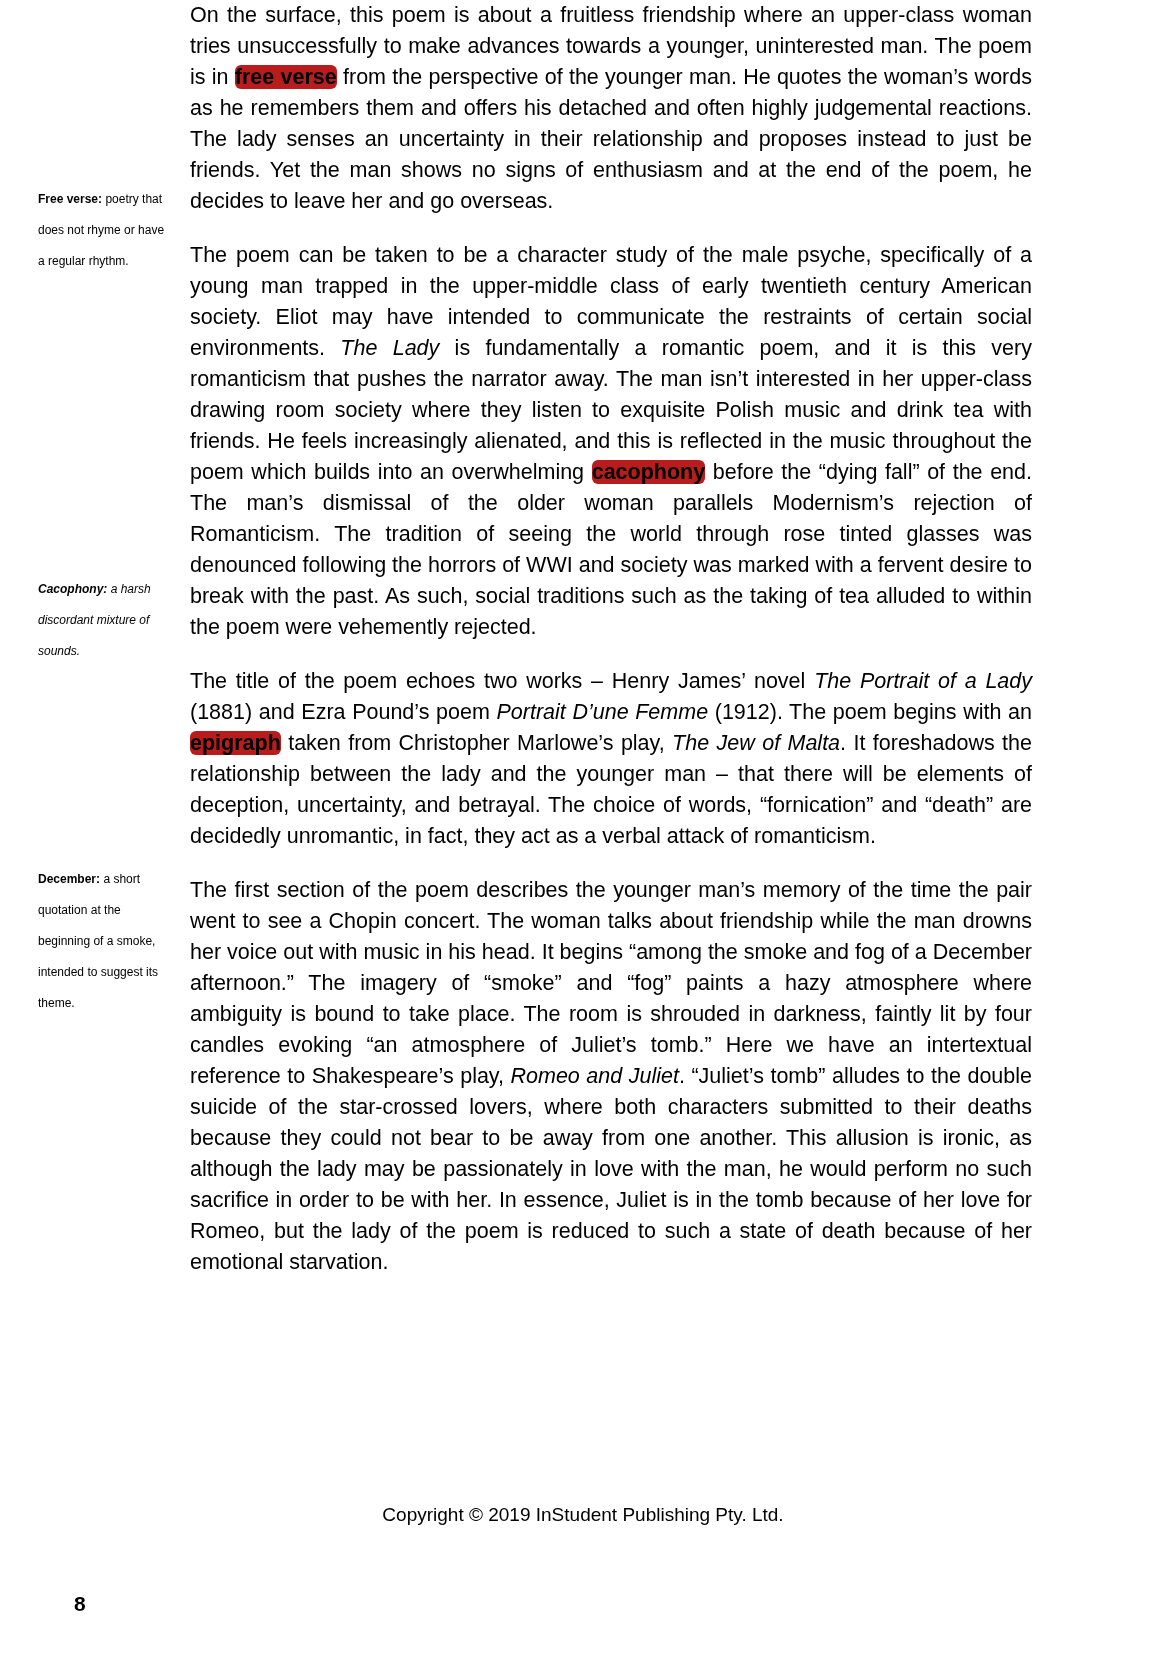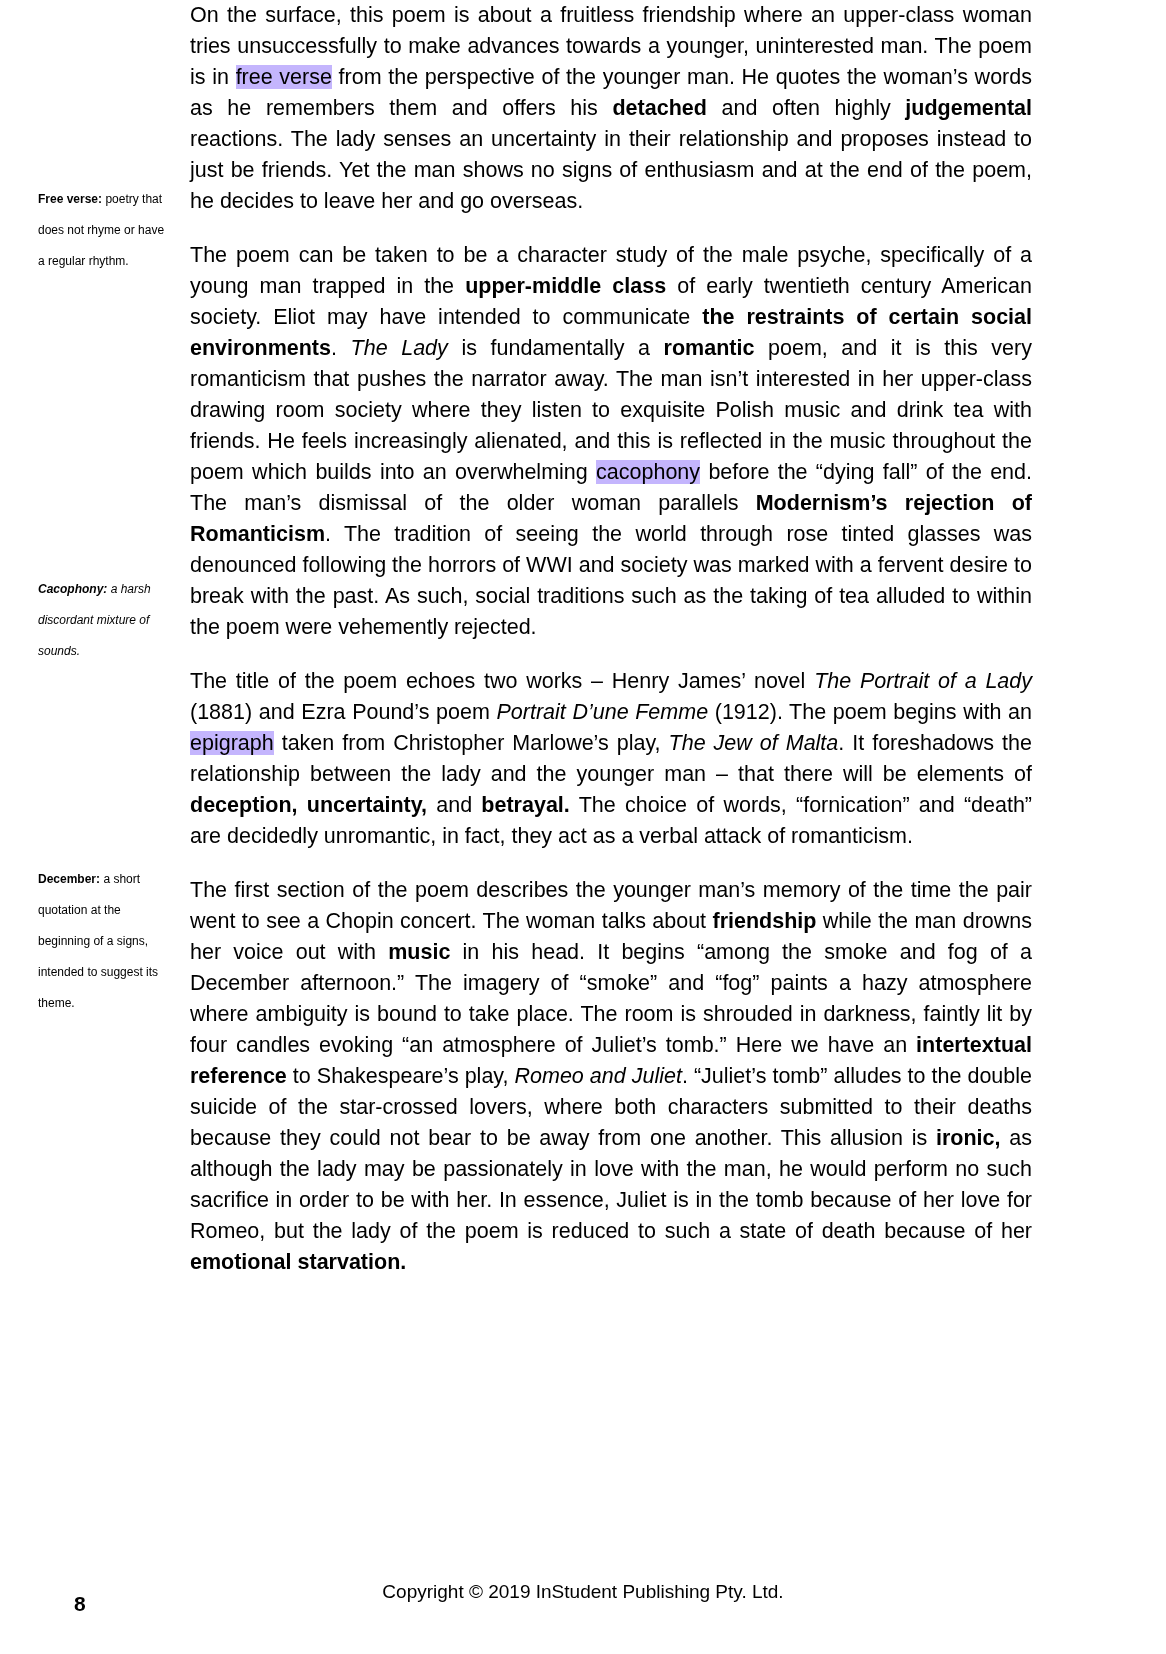--- a/index.html
+++ b/index.html
@@ -50,57 +50,57 @@
   }
   p.body-para {
     font-size: 21.5px;
     line-height: 31px;
     text-align: justify;
     margin: 0 0 23px 0;
     hyphens: auto;
     -webkit-hyphens: auto;
   }
   .seg-n  { }
-  .seg-b  { font-weight: bold; }
+  .seg-b  { font-weight: normal; }
   .seg-i  { font-style: italic; margin-top: 24px; }
-  .seg-hl { font-weight: normal; background: #c4b5fd; box-decoration-break: clone; }
+  .seg-hl { font-weight: bold; background: #b91c1c; box-decoration-break: clone; border-radius: 6px; }
   
   .page-number {
     position: absolute;
     left: 74px;
     top: 1592px;
     font-size: 21px;
     font-weight: bold;
   }
   .copyright {
     position: absolute;
     left: 0;
     width: 1166px;
-    top: 1581px;
+    top: 1504px;
     text-align: center;
     font-size: 19px;
   }
 </style>
 </head>
 <body>
 
 <div class="page">
 
   <aside>
     <div class="margin-note note-1">
       <span class="term">Free verse:</span>
       <span>poetry that does not rhyme or have a regular rhythm.</span>
     </div>
     <div class="margin-note note-2">
       <span class="term">Cacophony:</span>
       <span>a harsh discordant mixture of sounds.</span>
     </div>
     <div class="margin-note note-3">
       <span class="term">December:</span>
-      <span>a short quotation at the beginning of a signs, intended to suggest its theme.</span>
+      <span>a short quotation at the beginning of a smoke, intended to suggest its theme.</span>
     </div>
   </aside>
 
   <main class="content">
     <p class="body-para"><span class="seg-n">On the surface, this poem is about a fruitless friendship where an upper-class woman tries unsuccessfully to make advances towards a younger, uninterested man. The poem is in </span><span class="seg-hl">free verse</span><span class="seg-n"> from the perspective of the younger man. He quotes the woman’s words as he remembers them and offers his </span><span class="seg-b">detached</span><span class="seg-n"> and often highly </span><span class="seg-b">judgemental</span><span class="seg-n"> reactions. The lady senses an uncertainty in their relationship and proposes instead to just be friends. Yet the man shows no signs of enthusiasm and at the end of the poem, he decides to leave her and go overseas.</span></p>
     <p class="body-para"><span class="seg-n">The poem can be taken to be a character study of the male psyche, specifically of a young man trapped in the </span><span class="seg-b">upper-middle class</span><span class="seg-n"> of early twentieth century American society. Eliot may have intended to communicate </span><span class="seg-b">the restraints of certain social environments</span><span class="seg-n">. </span><span class="seg-i">The Lady</span><span class="seg-n"> is fundamentally a </span><span class="seg-b">romantic</span><span class="seg-n"> poem, and it is this very romanticism that pushes the narrator away. The man isn’t interested in her upper-class drawing room society where they listen to exquisite Polish music and drink tea with friends. He feels increasingly alienated, and this is reflected in the music throughout the poem which builds into an overwhelming </span><span class="seg-hl">cacophony</span><span class="seg-n"> before the “dying fall” of the end. The man’s dismissal of the older woman parallels </span><span class="seg-b">Modernism’s rejection of Romanticism</span><span class="seg-n">. The tradition of seeing the world through rose tinted glasses was denounced following the horrors of WWI and society was marked with a fervent desire to break with the past. As such, social traditions such as the taking of tea alluded to within the poem were vehemently rejected.</span></p>
     <p class="body-para"><span class="seg-n">The title of the poem echoes two works – Henry James’ novel </span><span class="seg-i">The Portrait of a Lady</span><span class="seg-n"> (1881) and Ezra Pound’s poem </span><span class="seg-i">Portrait D’une Femme</span><span class="seg-n"> (1912). The poem begins with an </span><span class="seg-hl">epigraph</span><span class="seg-n"> taken from Christopher Marlowe’s play, </span><span class="seg-i">The Jew of Malta</span><span class="seg-n">. It foreshadows the relationship between the lady and the younger man – that there will be elements of </span><span class="seg-b">deception, uncertainty,</span><span class="seg-n"> and </span><span class="seg-b">betrayal.</span><span class="seg-n"> The choice of words, “fornication” and “death” are decidedly unromantic, in fact, they act as a verbal attack of romanticism.</span></p>
     <p class="body-para"><span class="seg-n">The first section of the poem describes the younger man’s memory of the time the pair went to see a Chopin concert. The woman talks about </span><span class="seg-b">friendship</span><span class="seg-n"> while the man drowns her voice out with </span><span class="seg-b">music</span><span class="seg-n"> in his head. It begins “among the smoke and fog of a December afternoon.” The imagery of “smoke” and “fog” paints a hazy atmosphere where ambiguity is bound to take place. The room is shrouded in darkness, faintly lit by four candles evoking “an atmosphere of Juliet’s tomb.” Here we have an </span><span class="seg-b">intertextual reference</span><span class="seg-n"> to Shakespeare’s play, </span><span class="seg-i">Romeo and Juliet</span><span class="seg-n">. “Juliet’s tomb” alludes to the double suicide of the star-crossed lovers, where both characters submitted to their deaths because they could not bear to be away from one another. This allusion is </span><span class="seg-b">ironic,</span><span class="seg-n"> as although the lady may be passionately in love with the man, he would perform no such sacrifice in order to be with her. In essence, Juliet is in the tomb because of her love for Romeo, but the lady of the poem is reduced to such a state of death because of her </span><span class="seg-b">emotional starvation.</span></p>
   </main>
 

